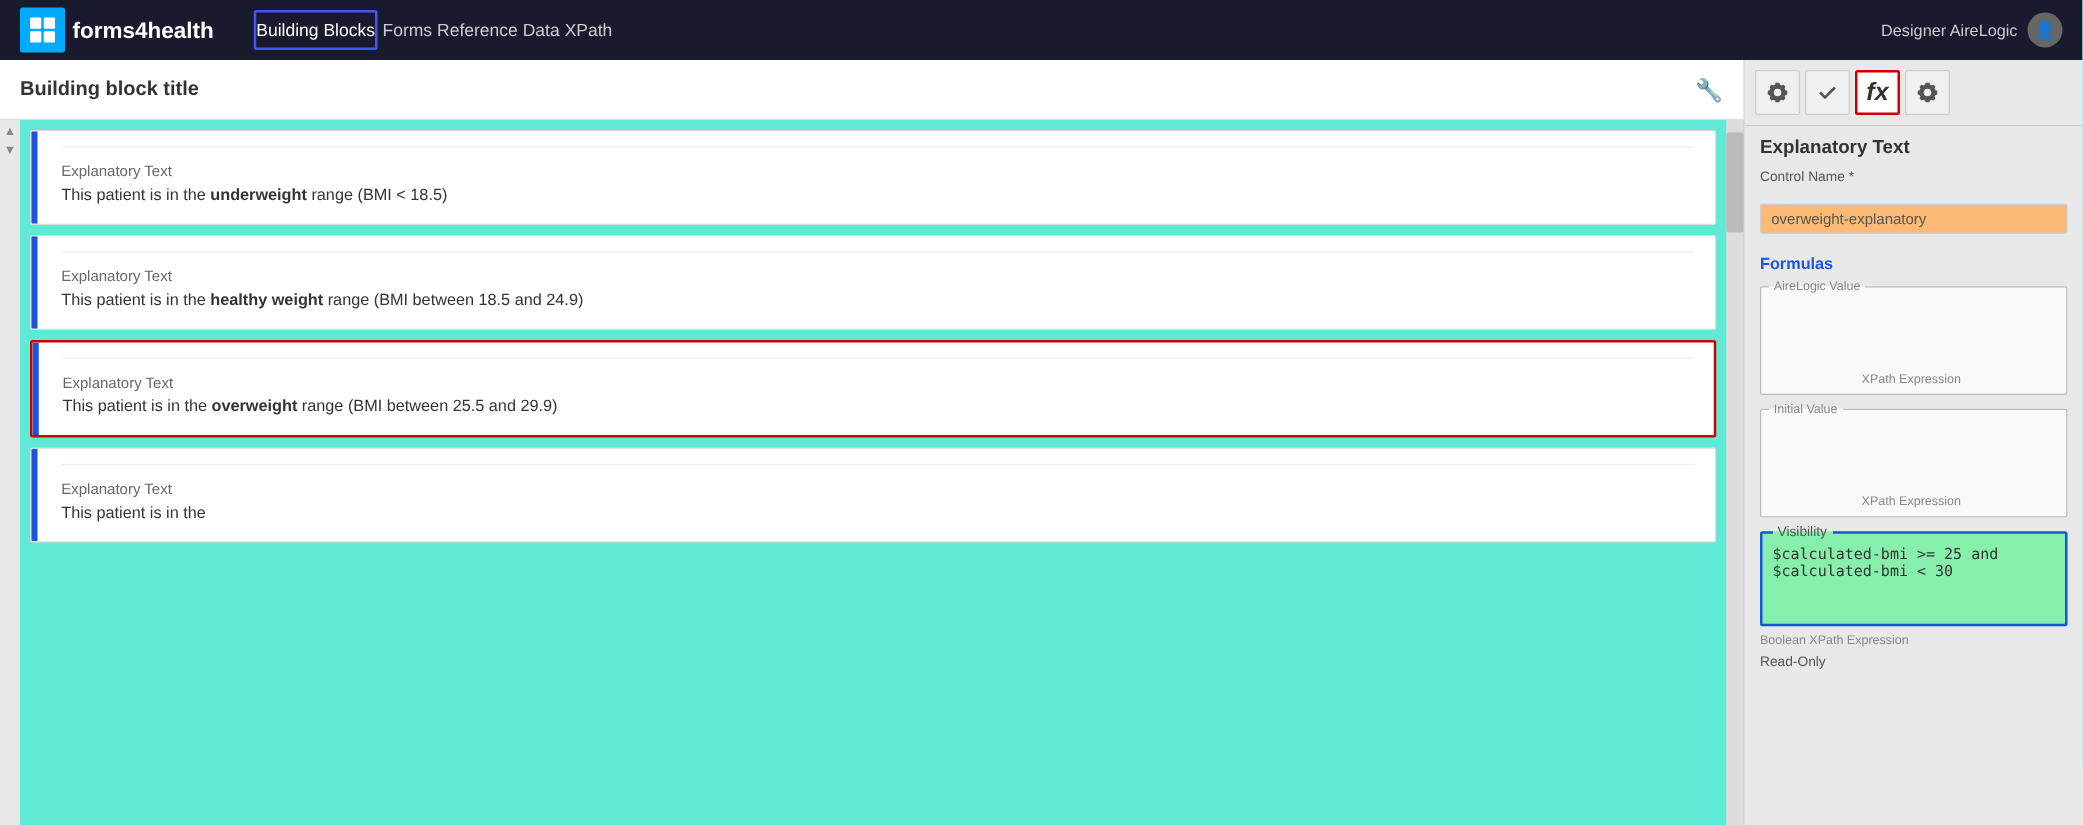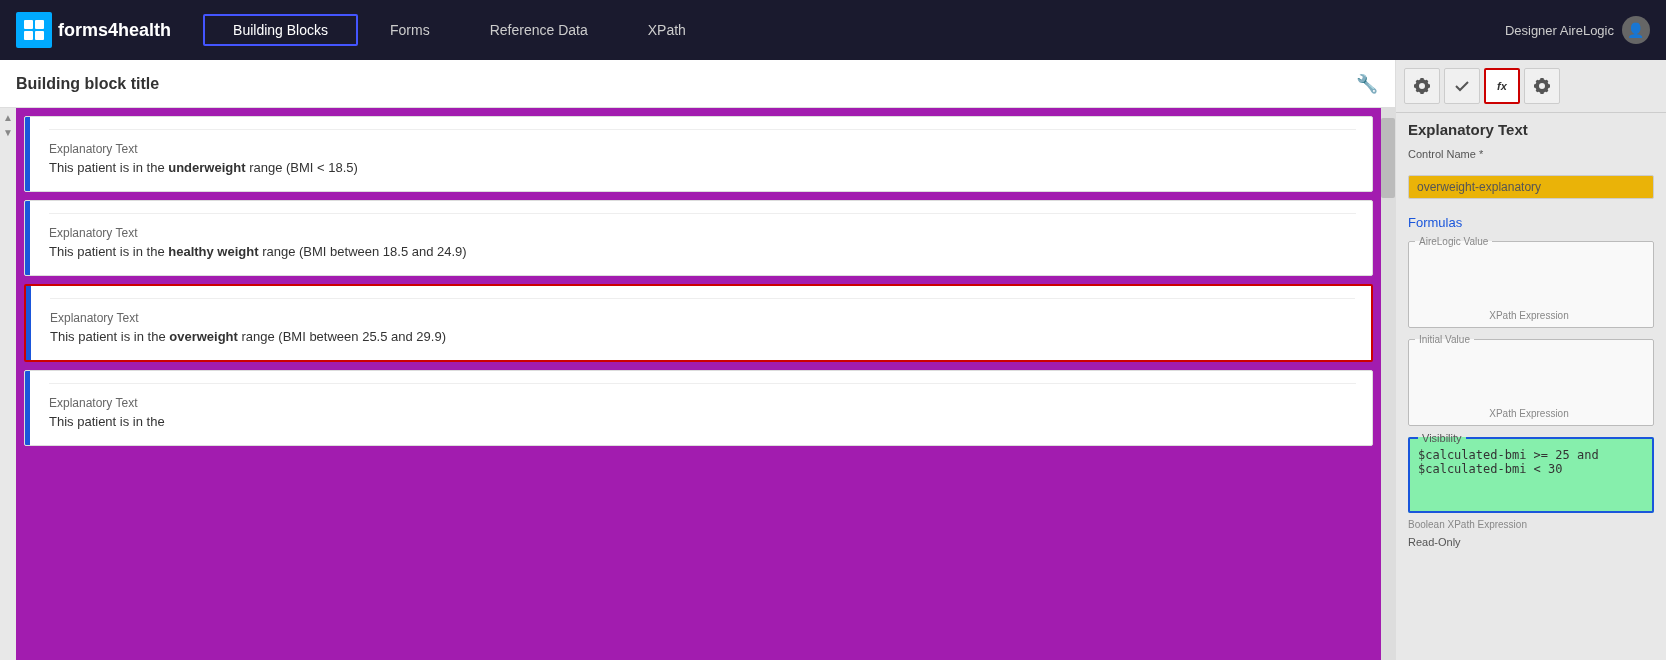--- a/index.html
+++ b/index.html
@@ -3,21 +3,21 @@
   <meta charset="utf-8">
   <style>
     * { box-sizing: border-box; margin: 0; padding: 0; }
     body { font-family: Arial, sans-serif; font-size: 13px; background: #f0f0f0; color: #333; height: 660px; overflow: hidden; }
 
     
     .topnav {
       display: flex;
       align-items: center;
       background: #1a1a2e;
-      height: 60px;
+      height: 48px;
       padding: 0 16px;
       gap: 8px;
     }
     .logo-area {
       display: flex;
       align-items: center;
       margin-right: 24px;
     }
     .logo-icon {
       width: 36px;
@@ -39,21 +39,21 @@
     }
     .logo-text span { color: white; }
     .nav-items {
       display: flex;
       align-items: center;
       gap: 4px;
       flex: 1;
     }
     .nav-item {
       color: #ccc;
-      padding: 6px 28px;
+      padding: 6px 0;
       cursor: pointer;
       font-size: 14px;
       border-radius: 2px;
     }
     .nav-item.active {
       color: white;
       border: 2px solid #4455ff;
       border-radius: 2px;
     }
     .nav-user {
@@ -78,21 +78,21 @@
 
     
     .main-layout {
       display: flex;
       height: calc(660px - 48px);
     }
 
     
     .left-panel {
       flex: 1;
-      background: #a21caf;
+      background: #5eead4;
       display: flex;
       flex-direction: column;
       overflow: hidden;
       border-right: 1px solid #ddd;
     }
     .panel-header {
       display: flex;
       align-items: center;
       justify-content: space-between;
       padding: 10px 16px;
@@ -208,24 +208,24 @@
     .field-input {
       width: 100%;
       padding: 4px 8px;
       border: 1px solid #ccc;
       background: #f5f5f5;
       font-size: 12px;
       color: #555;
       border-radius: 2px;
       margin-bottom: 8px;
     }
-    .field-input:read-only { background: #eab308; }
+    .field-input:read-only { background: #fdba74; }
     .formulas-label {
       font-size: 13px;
-      font-weight: 400;
+      font-weight: 700;
       color: #1a56db;
       margin: 8px 0 6px 0;
     }
     .formula-fieldset {
       border: 1px solid #bbb;
       border-radius: 2px;
       padding: 0 6px 6px 6px;
       margin-bottom: 6px;
       background: #f9f9f9;
     }
@@ -402,21 +402,21 @@
         <svg width="16" height="16" viewBox="0 0 16 16" fill="#555">
           <path d="M6.5 0l-.4 1.6a5 5 0 00-1.3.7L3.2 1.7 1.7 3.2l.6 1.6a5 5 0 00-.7 1.3L0 6.5v3l1.6.4a5 5 0 00.7 1.3l-.6 1.6 1.5 1.5 1.6-.6a5 5 0 001.3.7l.4 1.6h3l.4-1.6a5 5 0 001.3-.7l1.6.6 1.5-1.5-.6-1.6a5 5 0 00.7-1.3L16 9.5v-3l-1.6-.4a5 5 0 00-.7-1.3l.6-1.6-1.5-1.5-1.6.6a5 5 0 00-1.3-.7L9.5 0h-3zm1.5 5a3 3 0 110 6 3 3 0 010-6z"></path>
         </svg>
       </div>
       <div class="toolbar-btn">
         <svg width="16" height="16" viewBox="0 0 16 16" fill="#555">
           <path d="M2 8l4 4 8-8" stroke="#555" stroke-width="2" fill="none"></path>
         </svg>
       </div>
       <div class="toolbar-btn active">
-        <span style="font-style:italic; font-weight:bold; font-size:11px;">fx</span>
+        <span style="font-style:italic; font-weight:bold; font-size:20px;">fx</span>
       </div>
       <div class="toolbar-btn">
         <svg width="16" height="16" viewBox="0 0 16 16" fill="#555">
           <path d="M6.5 0l-.4 1.6a5 5 0 00-1.3.7L3.2 1.7 1.7 3.2l.6 1.6a5 5 0 00-.7 1.3L0 6.5v3l1.6.4a5 5 0 00.7 1.3l-.6 1.6 1.5 1.5 1.6-.6a5 5 0 001.3.7l.4 1.6h3l.4-1.6a5 5 0 001.3-.7l1.6.6 1.5-1.5-.6-1.6a5 5 0 00.7-1.3L16 9.5v-3l-1.6-.4a5 5 0 00-.7-1.3l.6-1.6-1.5-1.5-1.6.6a5 5 0 00-1.3-.7L9.5 0h-3zm1.5 5a3 3 0 110 6 3 3 0 010-6z"></path>
         </svg>
       </div>
     </div>
 
     <div class="right-panel-content">
       <div class="section-title">Explanatory Text</div>

